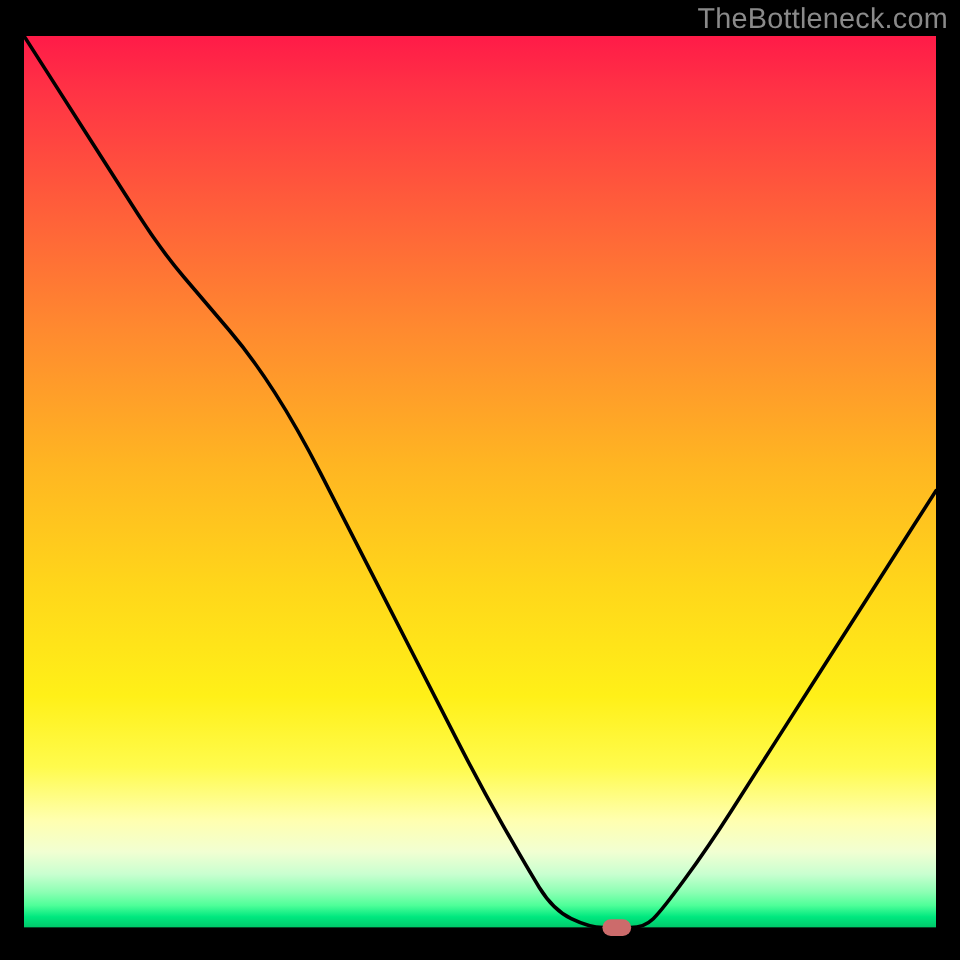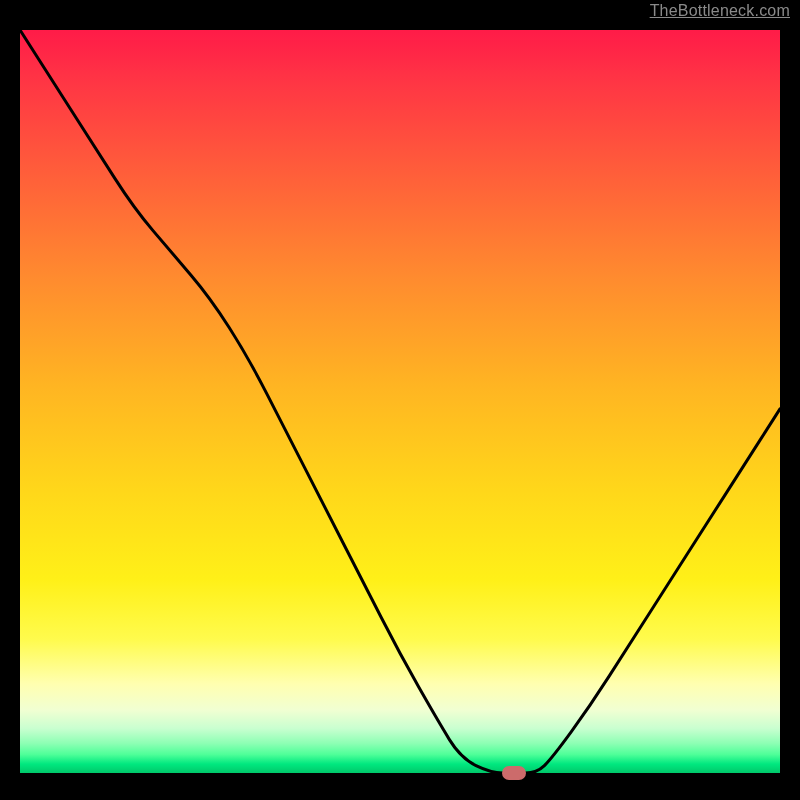--- a/index.html
+++ b/index.html
@@ -15,24 +15,23 @@
     position: relative;
     width: 800px;
     height: 800px;
     background: #000;
   }
   .attribution {
     position: absolute;
     top: 2px;
     right: 10px;
     color: #8a8a8a;
-    font-size: 16px;
+    font-size: 24px;
     font-weight: 500;
     letter-spacing: 0.2px;
-    text-decoration: underline;
   }
   .plot {
     position: absolute;
     left: 20px;
     top: 30px;
     width: 760px;
     height: 755px;
   }
   .gradient {
     position: absolute;

